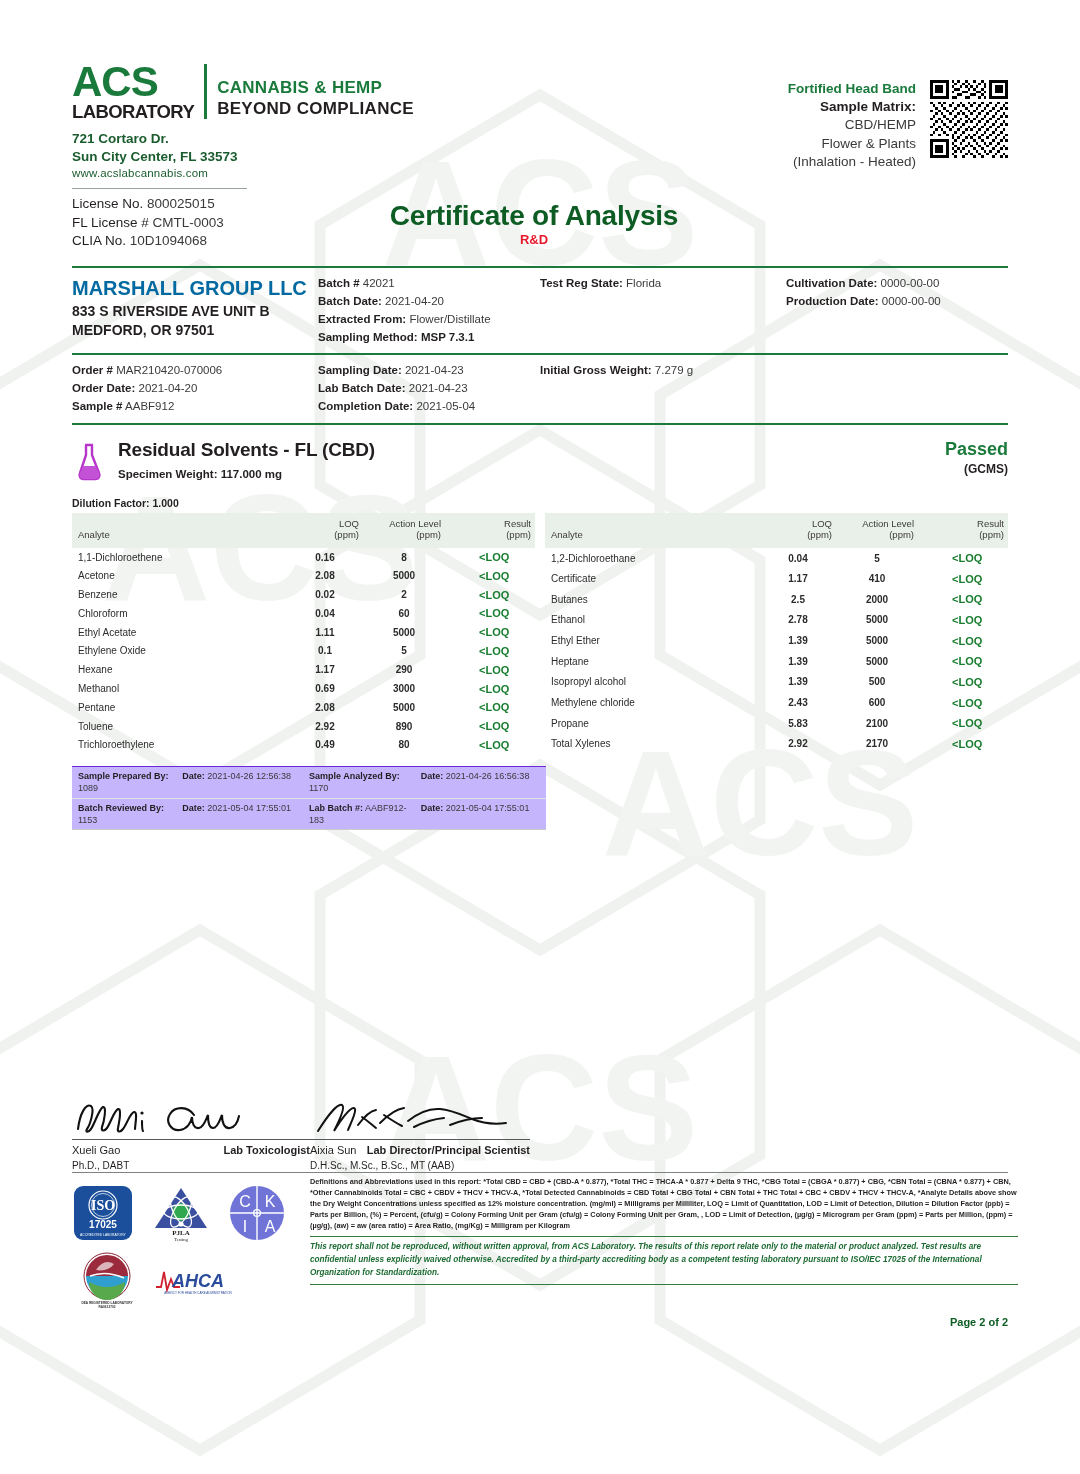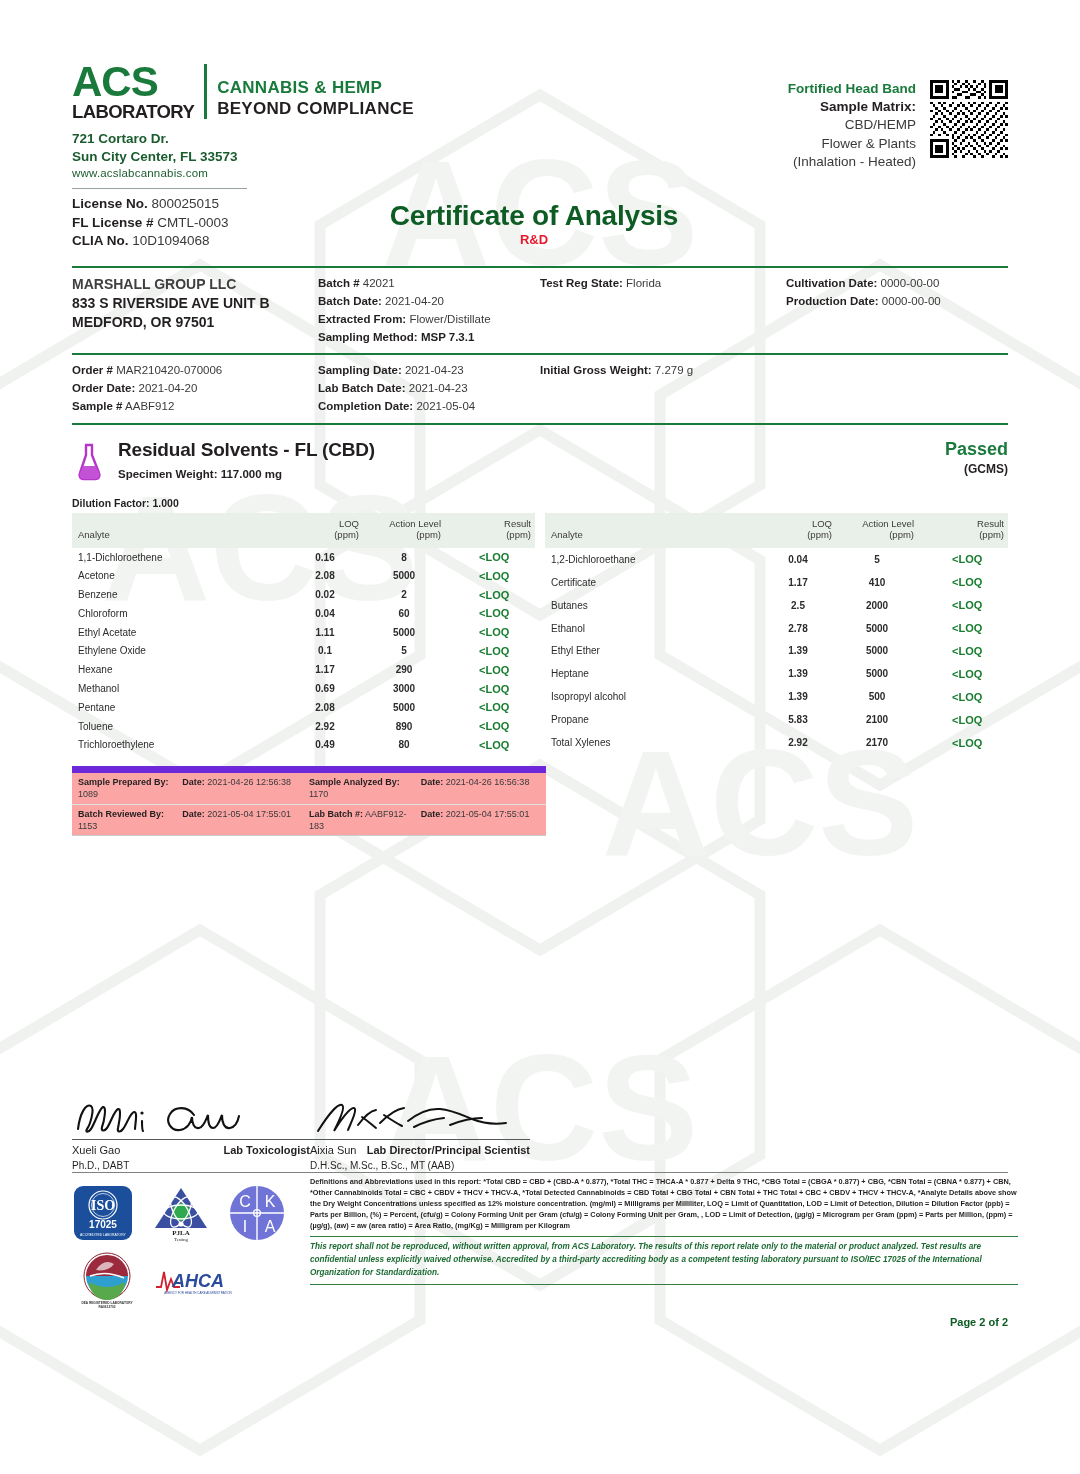--- a/index.html
+++ b/index.html
@@ -105,21 +105,21 @@
   .lic-sep {
     border-top: 1.5px solid #9aa39a;
     margin: 9px 0 6px 0;
     width: 175px;
   }
   .lic-line {
     font-size: 13.5px;
     line-height: 1.35;
     color: #231f20;
   }
-  .lic-line b { font-weight: bold; }
+  .lic-line b { font-weight: normal; }
   .lic-line span { font-weight: normal; color:#3a3a3a; }
 
   .sample-block {
     text-align: right;
     display: flex;
     align-items: flex-start;
     gap: 14px;
     padding-top: 18px;
   }
   .sample-text { text-align: right; }
@@ -174,23 +174,23 @@
   .info-grid {
     display: flex;
     padding: 7px 0 7px 0;
   }
   .col-a { width: 246px; }
   .col-b { width: 222px; }
   .col-c { width: 246px; }
   .col-d { width: 222px; }
 
   .company {
-    font-size: 14px;
-    font-weight: bold;
-    color: #404040;
+    font-size: 20px;
+    font-weight: bold;
+    color: #0369a1;
     line-height: 1.35;
   }
   .company-addr {
     font-size: 14px;
     font-weight: bold;
     color: #231f20;
     line-height: 1.38;
   }
   .kv {
     font-size: 11.5px;
@@ -288,22 +288,22 @@
   }
   .c-analyte { width: 215px; }
   .c-loq { width: 76px; }
   .c-action { width: 82px; }
   .c-result { width: 90px; }
 
   
   .prepstrip {
     margin-top: 12px;
     width: 474px;
-    background: #fca5a5;
-    border-top: 7px solid #6d28d9;
+    background: #c4b5fd;
+    border-top: 1px solid #6d28d9;
     border-bottom: 1px solid #c9cec9;
   }
   .prep-row {
     display: flex;
     padding: 3px 6px;
     font-size: 9px;
     line-height: 1.35;
   }
   .prep-row + .prep-row { border-top: 1px solid #dfe3df; }
   .prep-cell { color: #231f20; }
@@ -996,20 +996,26 @@
               <td class="num">5000</td>
               <td class="res">&lt;LOQ</td>
             </tr>
             <tr>
               <td class="analyte">Isopropyl alcohol</td>
               <td class="num">1.39</td>
               <td class="num">500</td>
               <td class="res">&lt;LOQ</td>
             </tr>
             <tr>
+              <td class="analyte">Methylene chloride</td>
+              <td class="num">2.43</td>
+              <td class="num">600</td>
+              <td class="res">&lt;LOQ</td>
+            </tr>
+            <tr>
               <td class="analyte">Propane</td>
               <td class="num">5.83</td>
               <td class="num">2100</td>
               <td class="res">&lt;LOQ</td>
             </tr>
             <tr>
               <td class="analyte">Total Xylenes</td>
               <td class="num">2.92</td>
               <td class="num">2170</td>
               <td class="res">&lt;LOQ</td>

